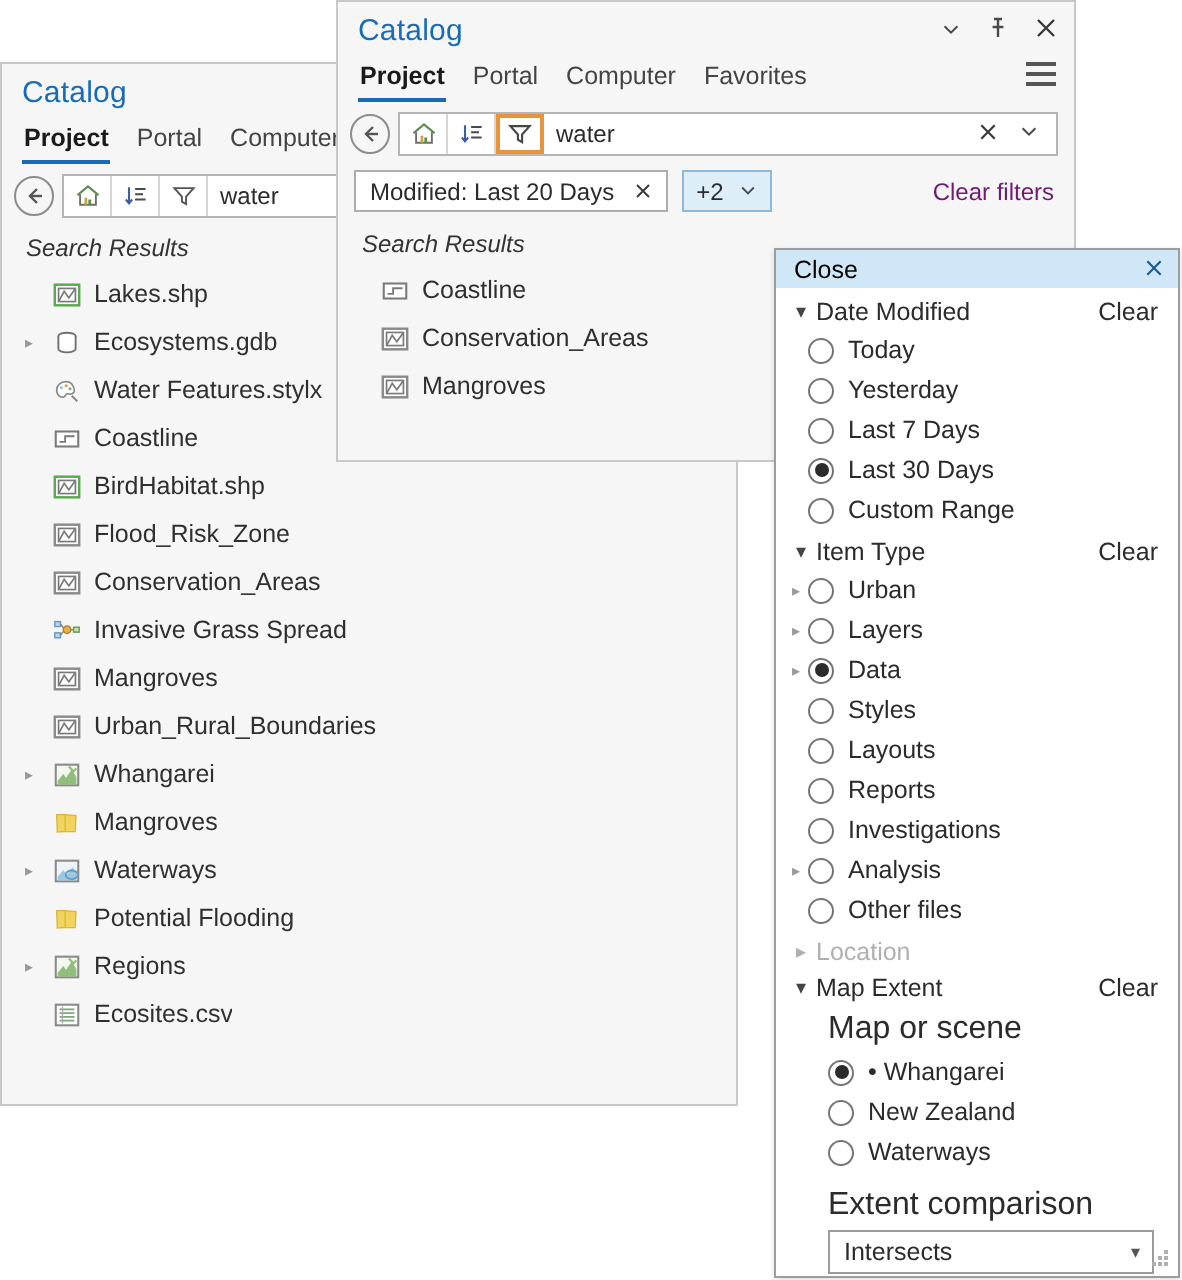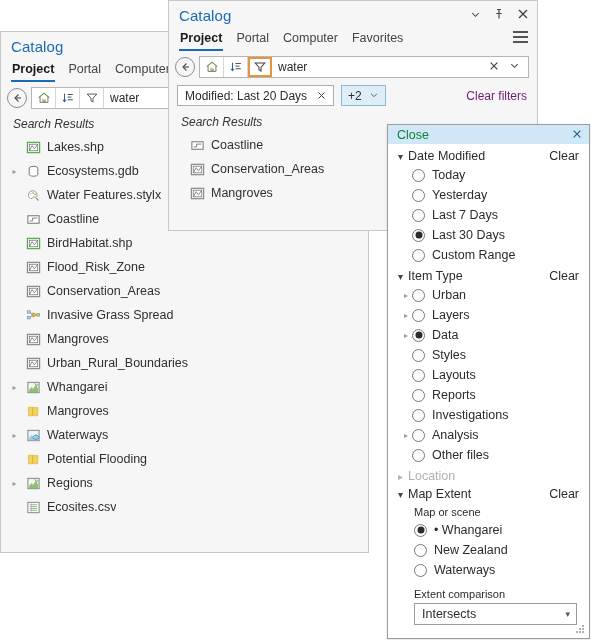--- a/index.html
+++ b/index.html
@@ -197,42 +197,42 @@
     background: #ffffff;
     border: 1px solid #9d9d9d;
     box-shadow: 0 1px 3px rgba(0,0,0,0.13);
   }
   .fp-head {
     background: #cfe7f7;
     height: 19px;
     display: flex; align-items: center;
     justify-content: space-between;
     padding: 0 7px 0 9px;
-    color: #15803d;
+    color: #000000;
     font-size: 12.5px;
     text-align: center;
   }
   .fp-head .x { color: #1b5c91; font-size: 12px; }
   .fp-body { padding: 3px 0 6px 0; }
   .grp {
     display: flex;
     align-items: center;
     padding: 2px 10px 2px 6px;
     font-size: 12.5px;
     color: #2b2b2b;
   }
   .grp .chev { width: 13px; color:#444; font-size: 10px; display:flex; justify-content:center;}
   .grp .gname { margin-left: 1px; }
   .grp .gclear { margin-left: auto; color: #2b2b2b; font-size: 12.5px; }
   .grp.disabled, .grp.disabled .chev, .grp.disabled .gname { color: #b0b0b0; }
   .opt {
     display: flex;
     align-items: center;
     height: 20px;
-    padding-left: 12px;
+    padding-left: 4px;
     font-size: 12.5px;
     color: #2b2b2b;
   }
   .opt .tw {
     width: 12px; flex: 0 0 auto;
     color: #9a9a9a; font-size: 8px;
     display:flex; align-items:center; justify-content:center;
   }
   .opt .tw.empty { visibility: hidden; }
   .radio {
@@ -248,21 +248,21 @@
     content: "";
     position: absolute;
     left: 50%; top: 50%;
     transform: translate(-50%,-50%);
     width: 7px; height: 7px;
     border-radius: 50%;
     background: #2b2b2b;
   }
   .sub-label {
     padding-left: 26px;
-    font-size: 11px;
+    font-size: 16px;
     color: #2b2b2b;
     margin: 3px 0 2px 0;
   }
   .opt.indent { padding-left: 26px; }
   .combo {
     margin: 3px 12px 0 26px;
     height: 22px;
     border: 1px solid #9b9b9b;
     background: #fff;
     display: flex; align-items: center;

